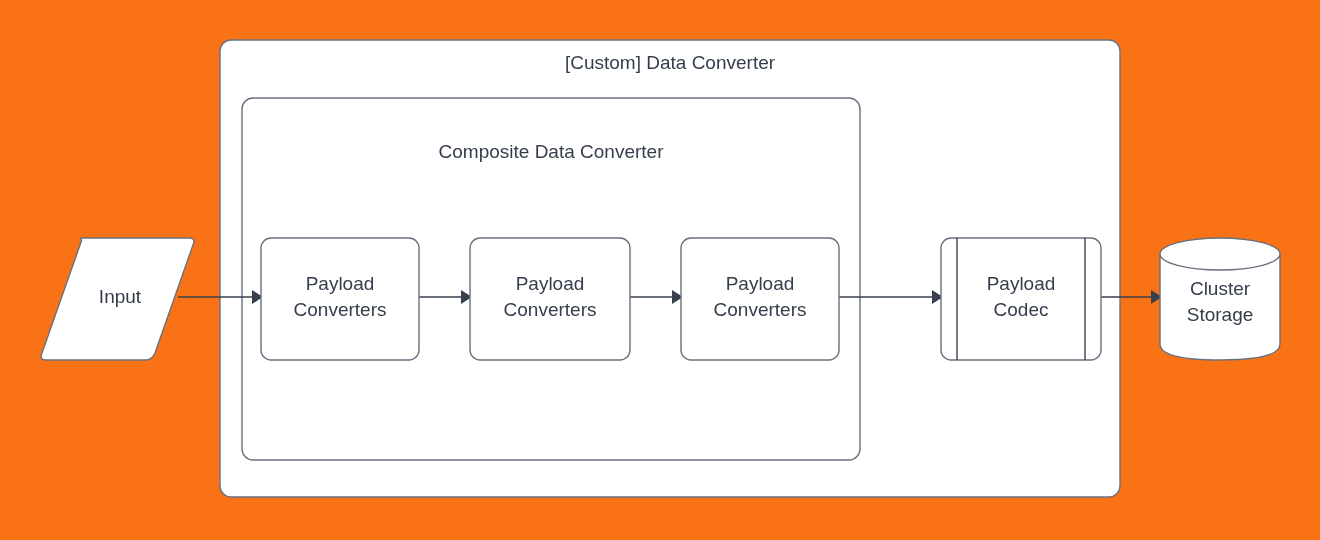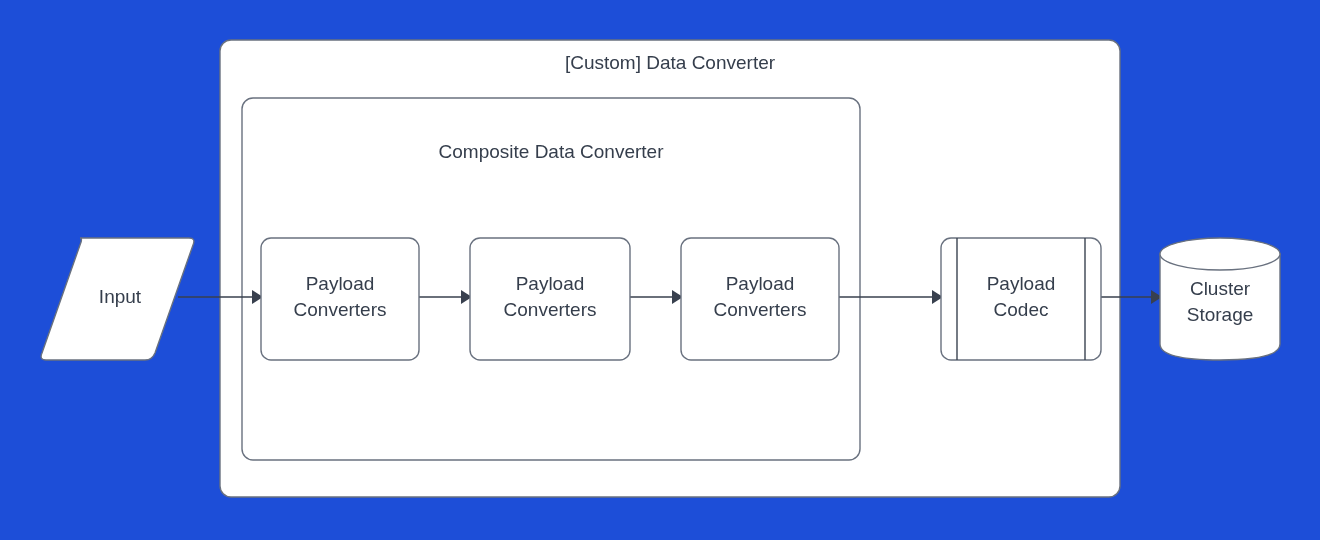--- a/index.html
+++ b/index.html
@@ -11,21 +11,21 @@
   body {
     width: 1320px;
     height: 540px;
     font-family: "Liberation Sans", sans-serif;
     overflow: hidden;
   }
   #diagram-root {
     position: relative;
     width: 1320px;
     height: 540px;
-    background: #1d4ed8;
+    background: #f97316;
   }
   #diagram-svg {
     position: absolute;
     top: 0;
     left: 0;
     width: 1320px;
     height: 540px;
     display: block;
   }
   .shape-stroke {

